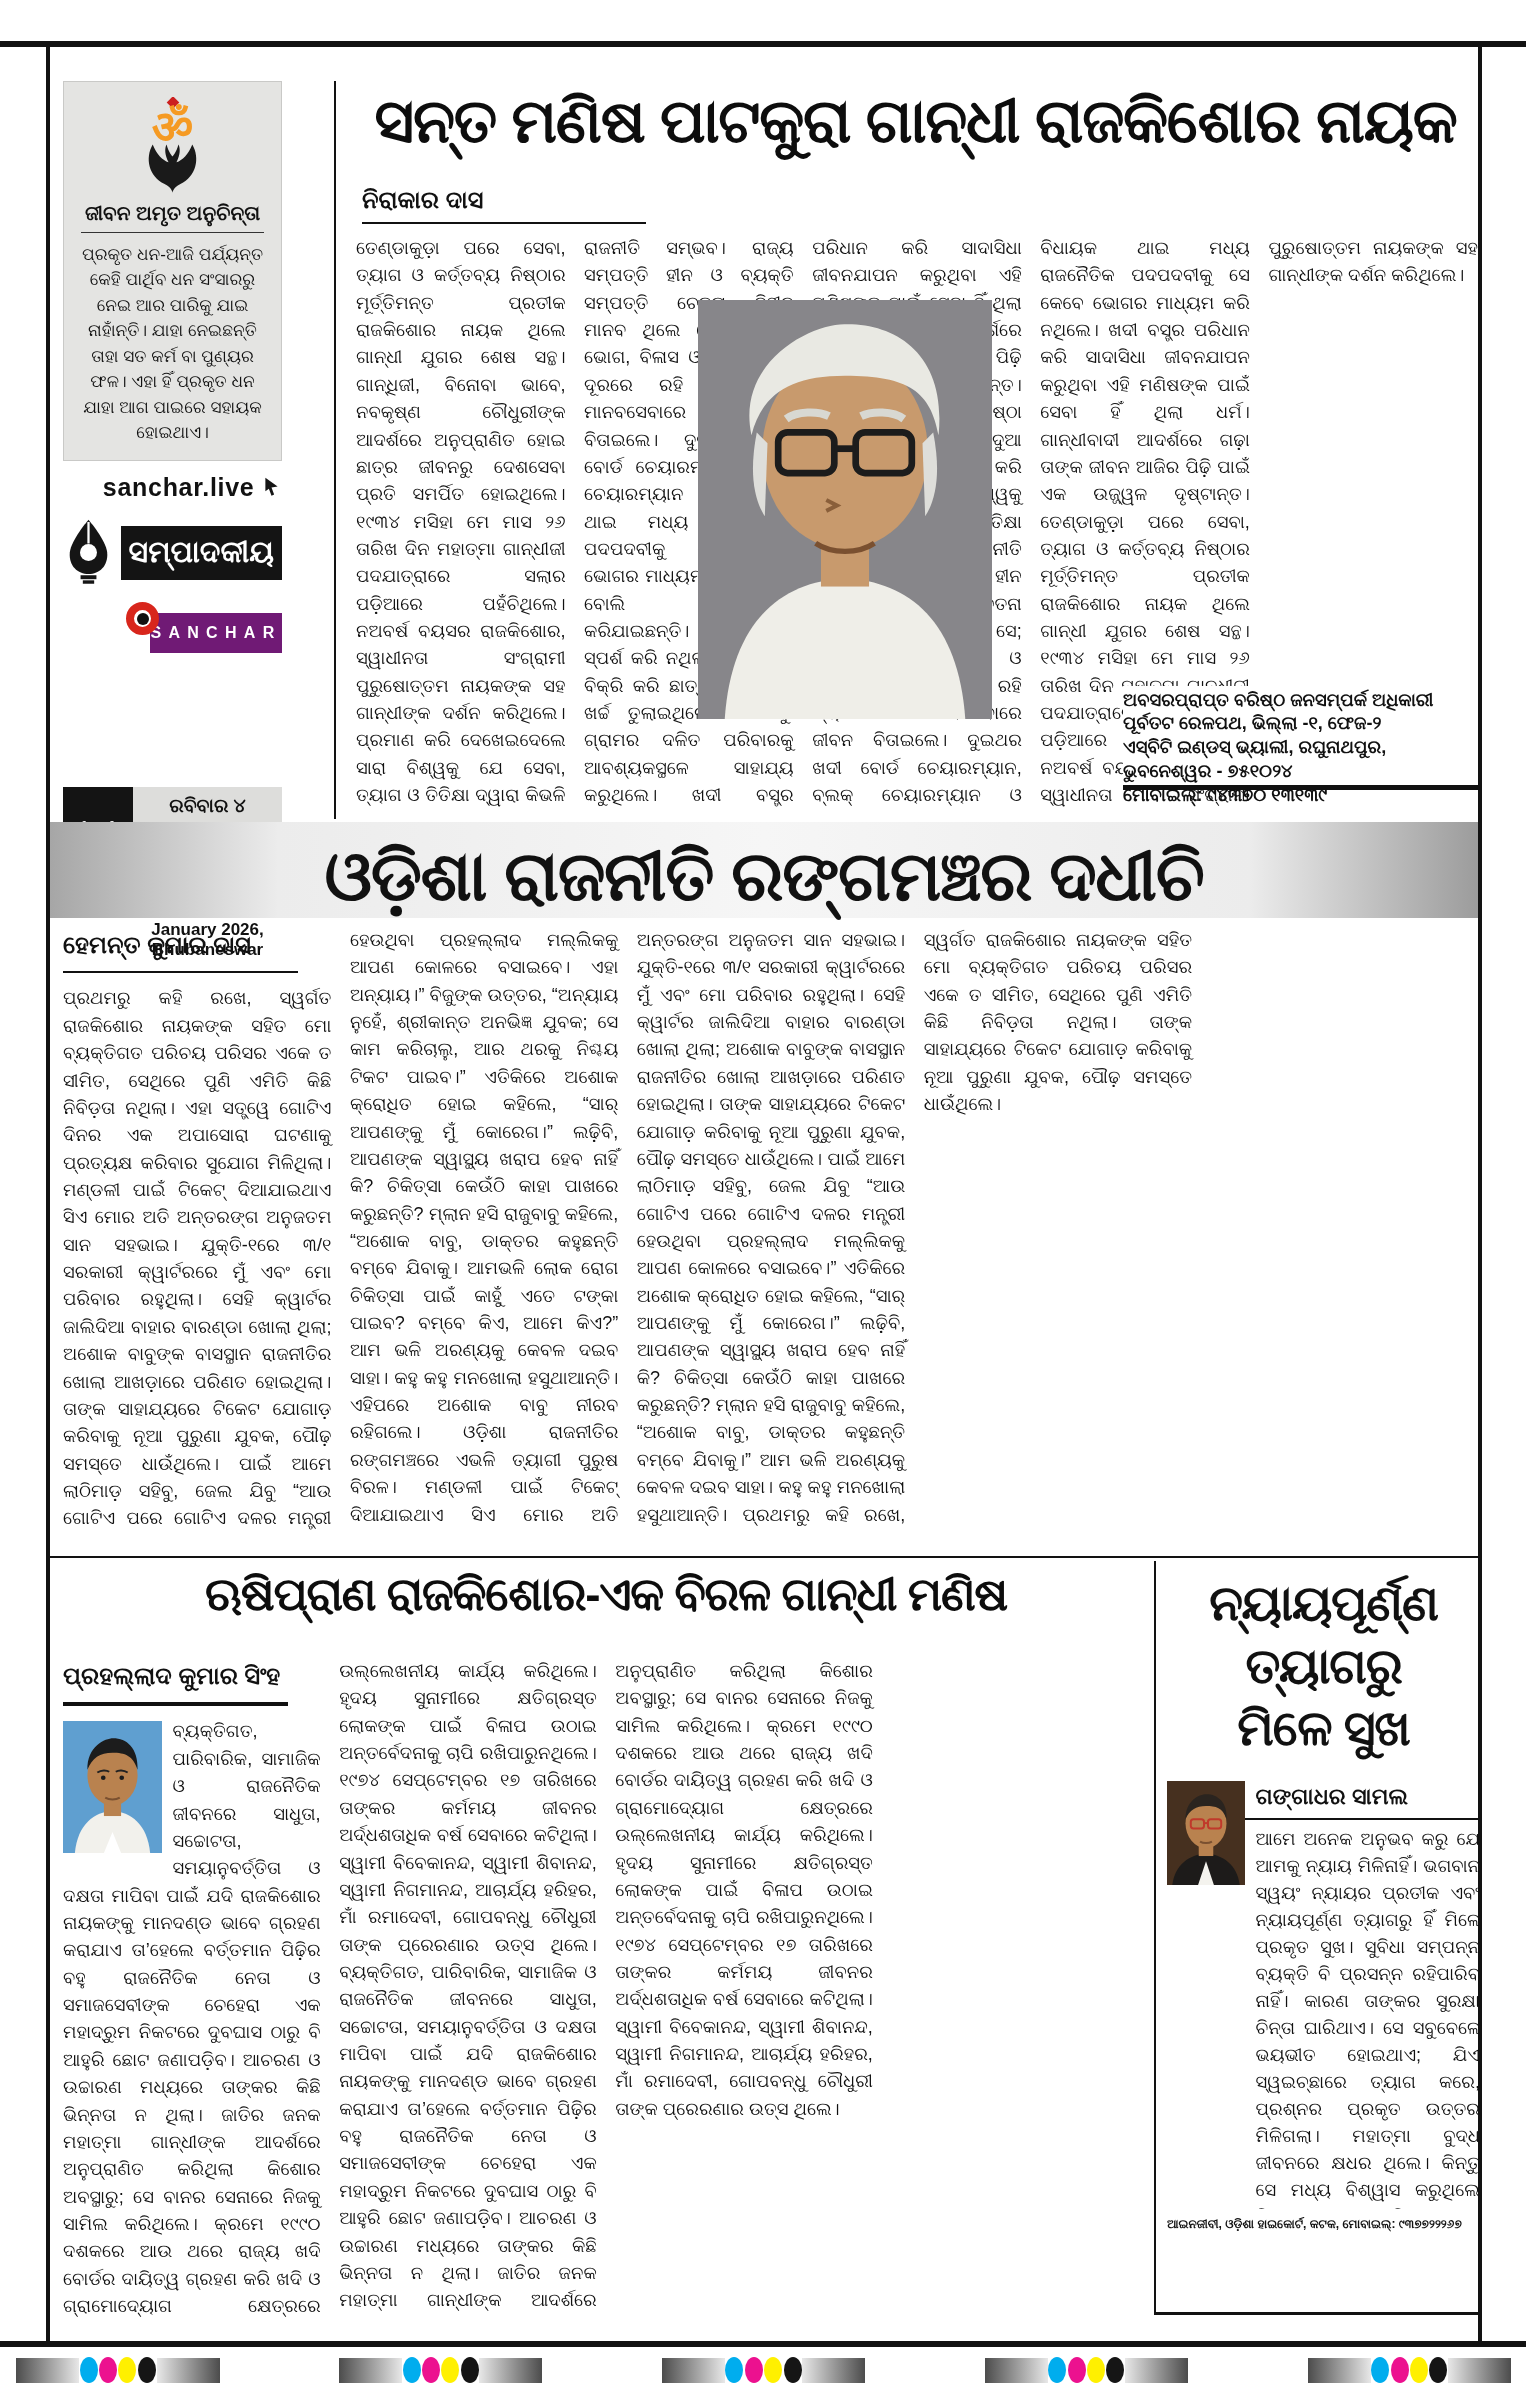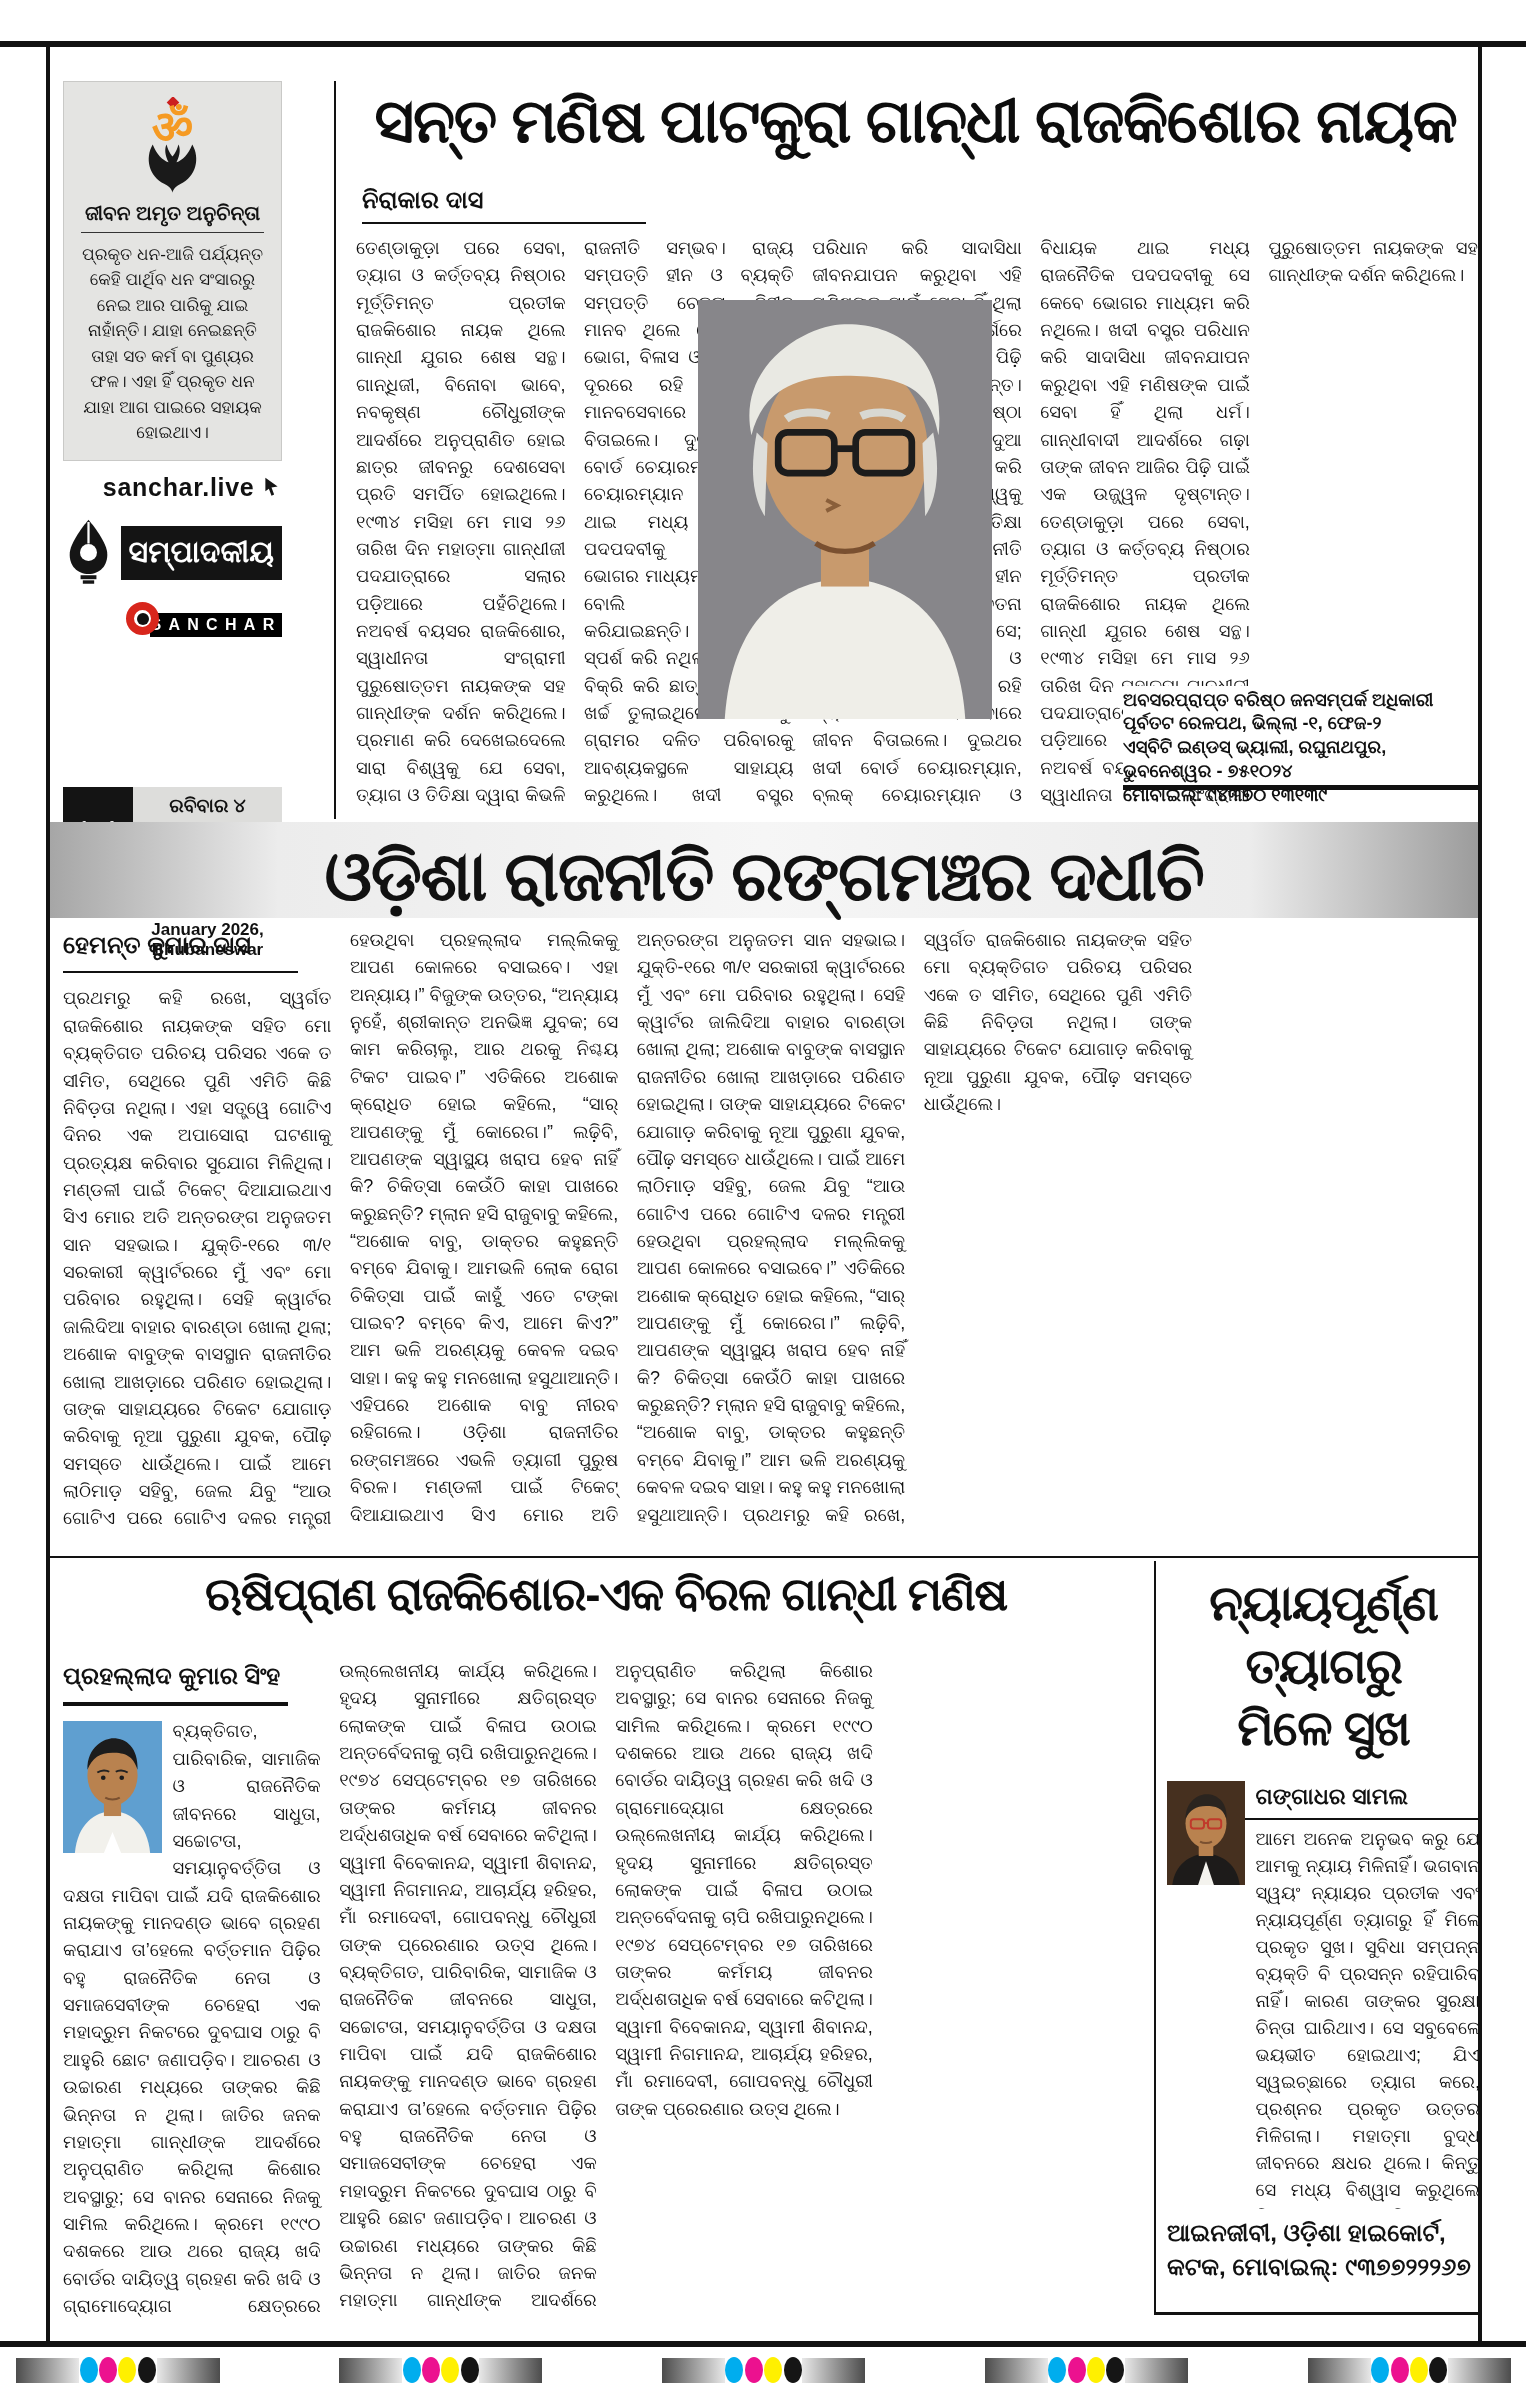--- a/index.html
+++ b/index.html
@@ -12,21 +12,21 @@
   .om-wrap{width:99px;height:99px;margin:4px auto 6.6px;position:relative;}
   .tb-title{font-size:20px;font-weight:bold;display:inline-block;border-bottom:1.3px solid #333;
             padding:0 4px 6.6px;margin-bottom:9.2px;}
   .tb-quote{font-size:17px;line-height:1.5;font-weight:500;}
   .site-row{margin-top:12px;display:flex;align-items:center;justify-content:flex-end;gap:6.6px;}
   .site-txt{font-size:25px;font-weight:bold;letter-spacing:0.7px;}
   .ed-row{margin-top:14.5px;display:flex;align-items:center;gap:6.6px;}
   .ed-bar{flex:1;background:#141414;color:#fff;font-size:30px;font-weight:bold;
           text-align:center;padding:9.2px 0;}
   .brand{position:relative;margin-top:20px;height:156px;}
-  .brand-strip{position:absolute;right:0;top:4px;width:132px;height:24px;background:#000000;color:#fff;
+  .brand-strip{position:absolute;right:0;top:4px;width:132px;height:40px;background:#701a75;color:#fff;
                font-size:16px;font-weight:bold;letter-spacing:7.3px;display:flex;align-items:center;justify-content:center;}
   .brand-ring{position:absolute;left:63px;top:-6.6px;width:17px;height:17px;border:8px solid #d8261c;
               border-radius:50%;background:#fff;}
   .brand-ring span{position:absolute;left:2.6px;top:2.6px;width:12px;height:12px;border-radius:50%;background:#111;}
   .brand-txt{position:absolute;left:0;top:34px;font-size:98px;font-weight:900;line-height:1;letter-spacing:-2.6px;}
   .datebox{margin-top:22.4px;display:flex;height:102px;}
   .date-num{width:70px;background:#141414;color:#fff;font-size:54px;font-weight:bold;
             display:flex;align-items:center;justify-content:center;}
   .date-info{flex:1;background:#dddddb;text-align:center;font-weight:bold;padding:6.6px 2.6px;}
   .date-od{font-size:19px;line-height:1.25;}
@@ -47,21 +47,21 @@
         display:flex;align-items:flex-end;justify-content:center;}
   .band .hl2{font-size:69px;font-weight:900;letter-spacing:-1.3px;}
   .inline-byline{font-size:24px;font-weight:bold;border-bottom:2.6px solid #111;
                  padding-bottom:8px;margin:0 33px 12px 0;display:block;}
   .photo3{float:left;width:99px;height:132px;margin:2.6px 10.6px 5.3px 0;}
   .a4-box{position:absolute;left:1167px;top:1572px;width:313px;}
   .hl4{font-size:49px;font-weight:900;line-height:1.28;text-align:center;letter-spacing:-1.3px;}
   .a4-photo{float:left;width:78px;height:104px;margin:4px 10.6px 4px 0;}
   .a4-byline{font-size:22.4px;font-weight:bold;border-bottom:2px solid #111;padding:6.6px 0 8px;}
   .a4-body{font-size:18px;line-height:1.5;text-align:justify;margin-top:6.6px;height:383px;overflow:hidden;}
-  .a4-footer{font-size:24px;font-weight:bold;margin-top:6.6px;line-height:1.4;}
+  .a4-footer{font-size:12px;font-weight:bold;margin-top:6.6px;line-height:1.4;}
   
   .regrow{position:absolute;left:16px;top:2357px;width:1495px;display:flex;justify-content:space-between;}
   .reggroup{display:flex;align-items:center;}
   .reggrad{width:63px;height:25px;}
   .g-l{background:linear-gradient(90deg,#4c4c4c,#e8e8e8);}
   .g-r{background:linear-gradient(90deg,#e8e8e8,#4c4c4c);}
   .regdot{width:18px;height:26px;border-radius:50%;margin:0 0.7px;}
 </style>
 </head>
 <body>

